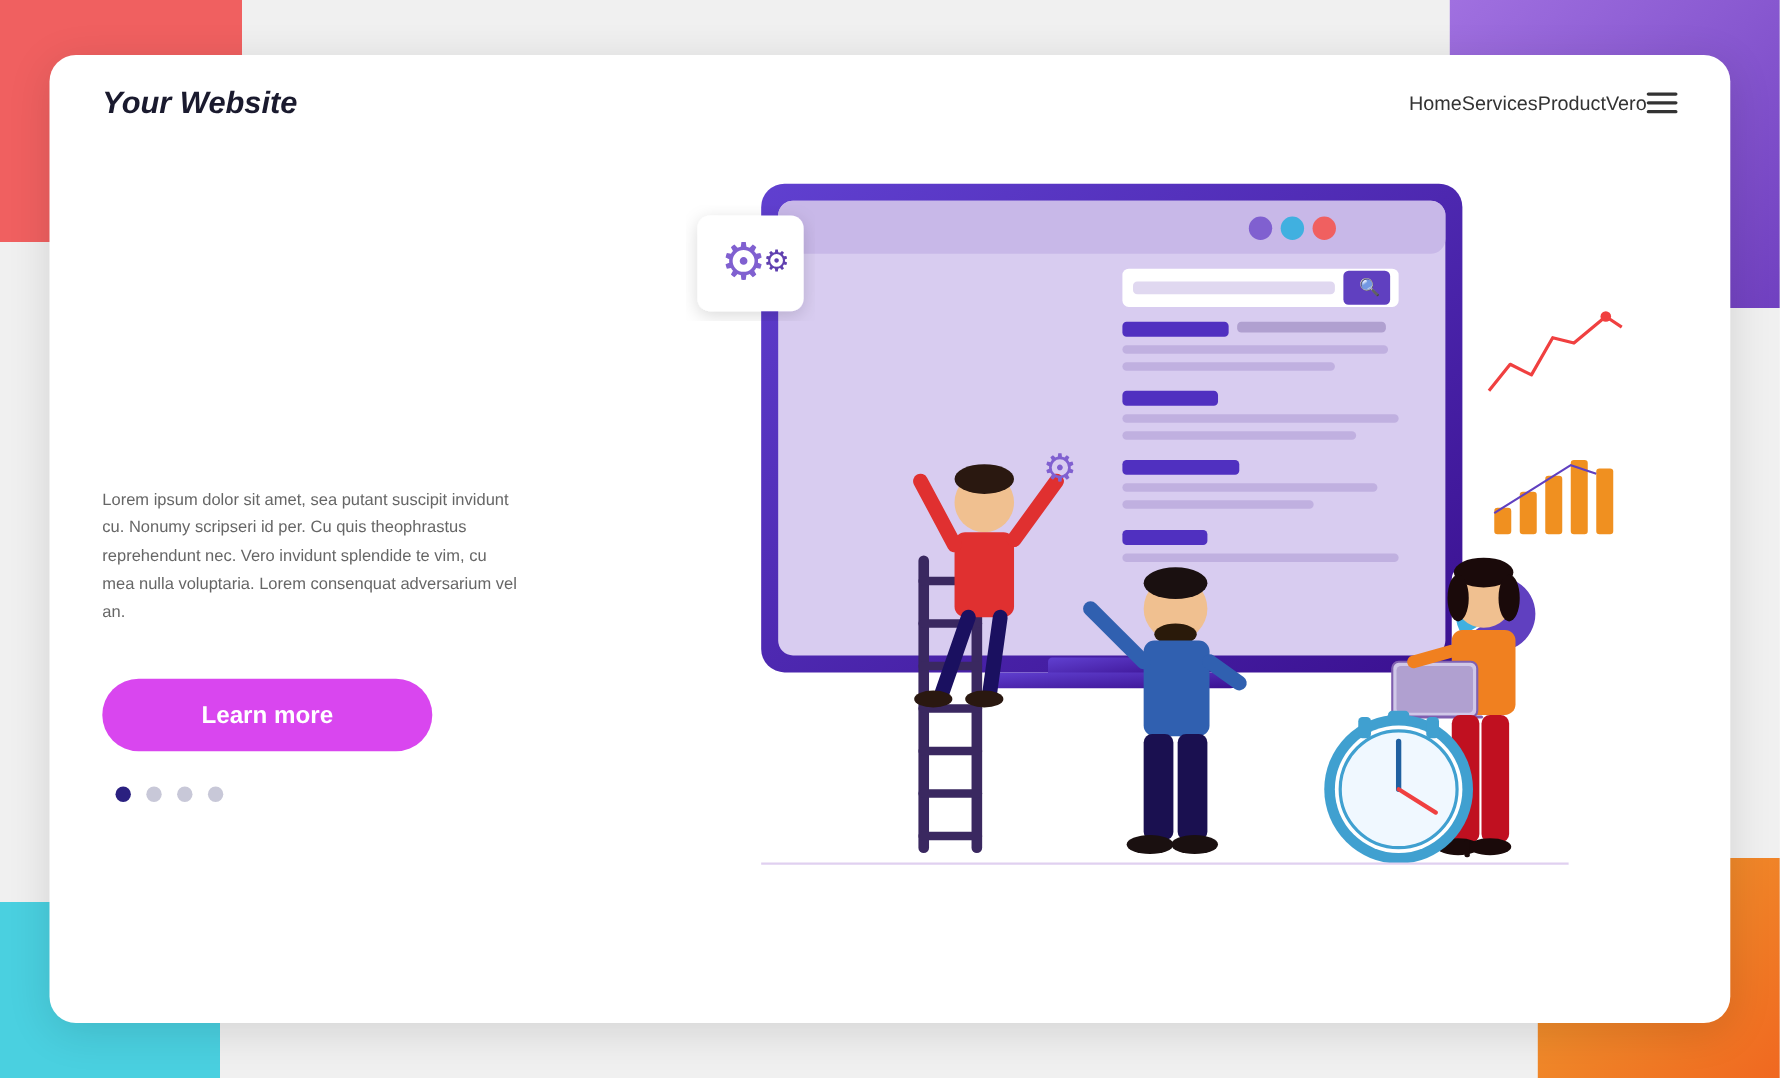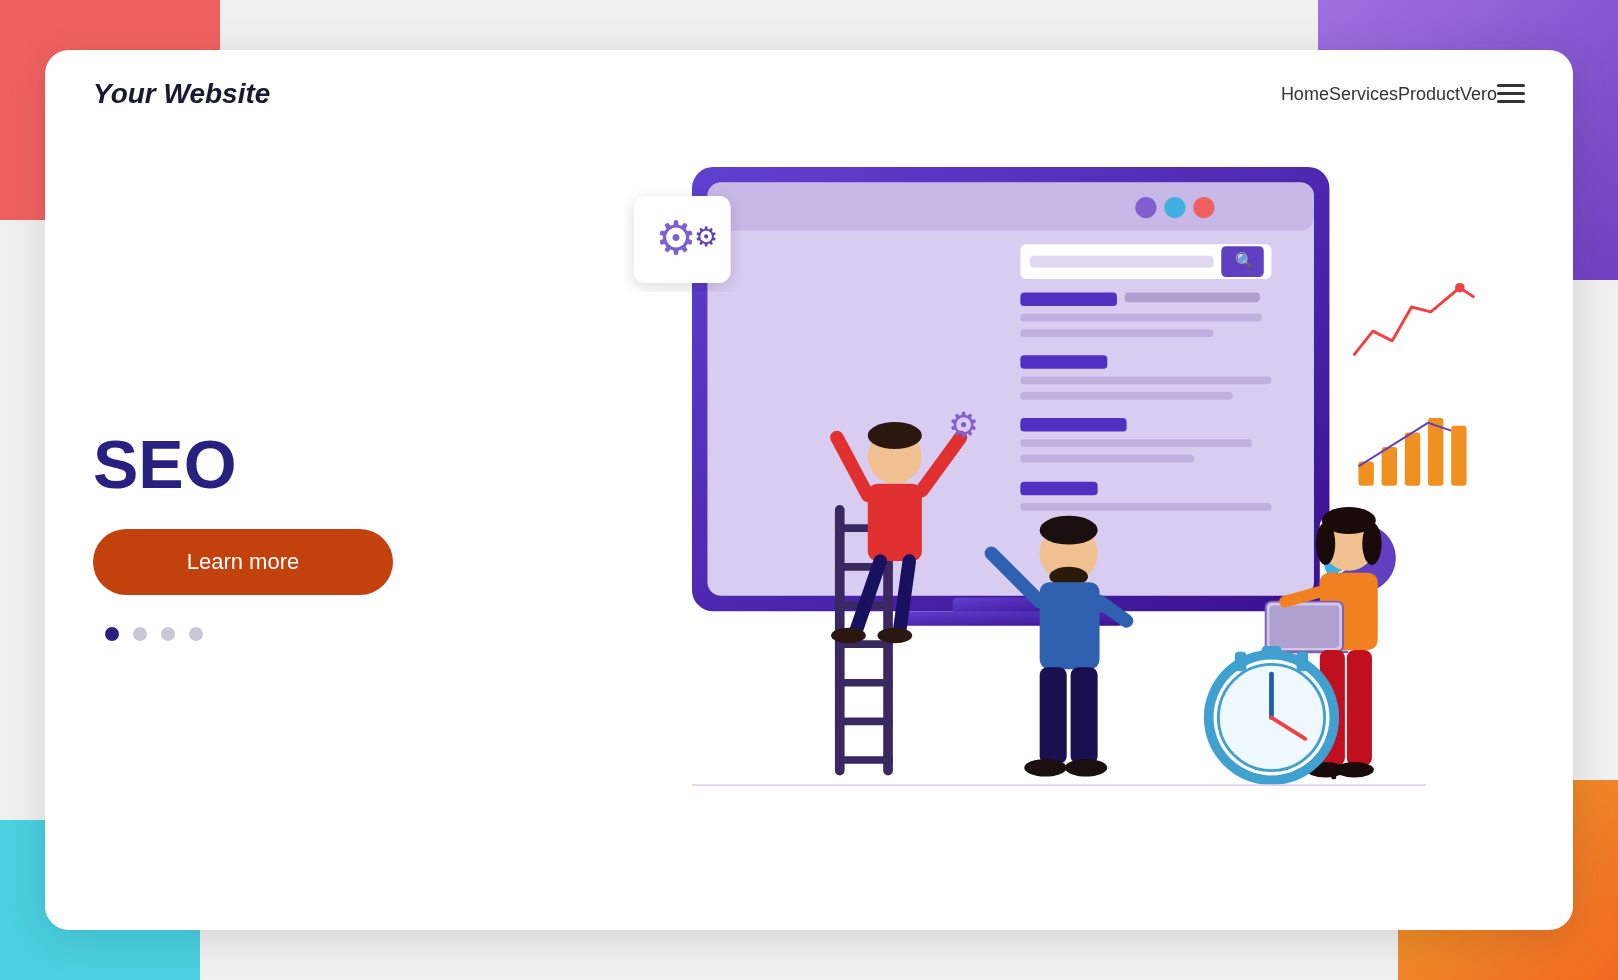--- a/index.html
+++ b/index.html
@@ -125,24 +125,24 @@
     }
     .hero-description {
       font-size: 15px;
       color: #666;
       line-height: 1.7;
       margin-bottom: 48px;
       max-width: 380px;
     }
     .learn-more-btn {
       display: inline-block;
-      background: #c2410c;
+      background: #d946ef;
       color: #fff;
       font-size: 22px;
-      font-weight: 400;
+      font-weight: 700;
       padding: 20px 56px;
       border-radius: 50px;
       cursor: pointer;
       border: none;
       width: 300px;
       text-align: center;
       margin-bottom: 32px;
     }
     .dots {
       display: flex;
@@ -195,22 +195,23 @@
         <div class="hamburger-line"></div>
         <div class="hamburger-line"></div>
       </div>
     </div>
   </nav>
 
   <div class="content-area">
 
     <div class="left-panel">
       <h1 class="hero-title">
-        <span>SEO</span><br>
+        <br>
       </h1>
+      <p class="hero-description">Lorem ipsum dolor sit amet, sea putant suscipit invidunt cu. Nonumy scripseri id per. Cu quis theophrastus reprehendunt nec. Vero invidunt splendide te vim, cu mea nulla voluptaria. Lorem consenquat adversarium vel an.</p>
       <button class="learn-more-btn">Learn more</button>
       <div class="dots">
         <div class="dot dot-active"></div>
         <div class="dot dot-inactive"></div>
         <div class="dot dot-inactive"></div>
         <div class="dot dot-inactive"></div>
       </div>
     </div>
 
     <div class="right-panel">

